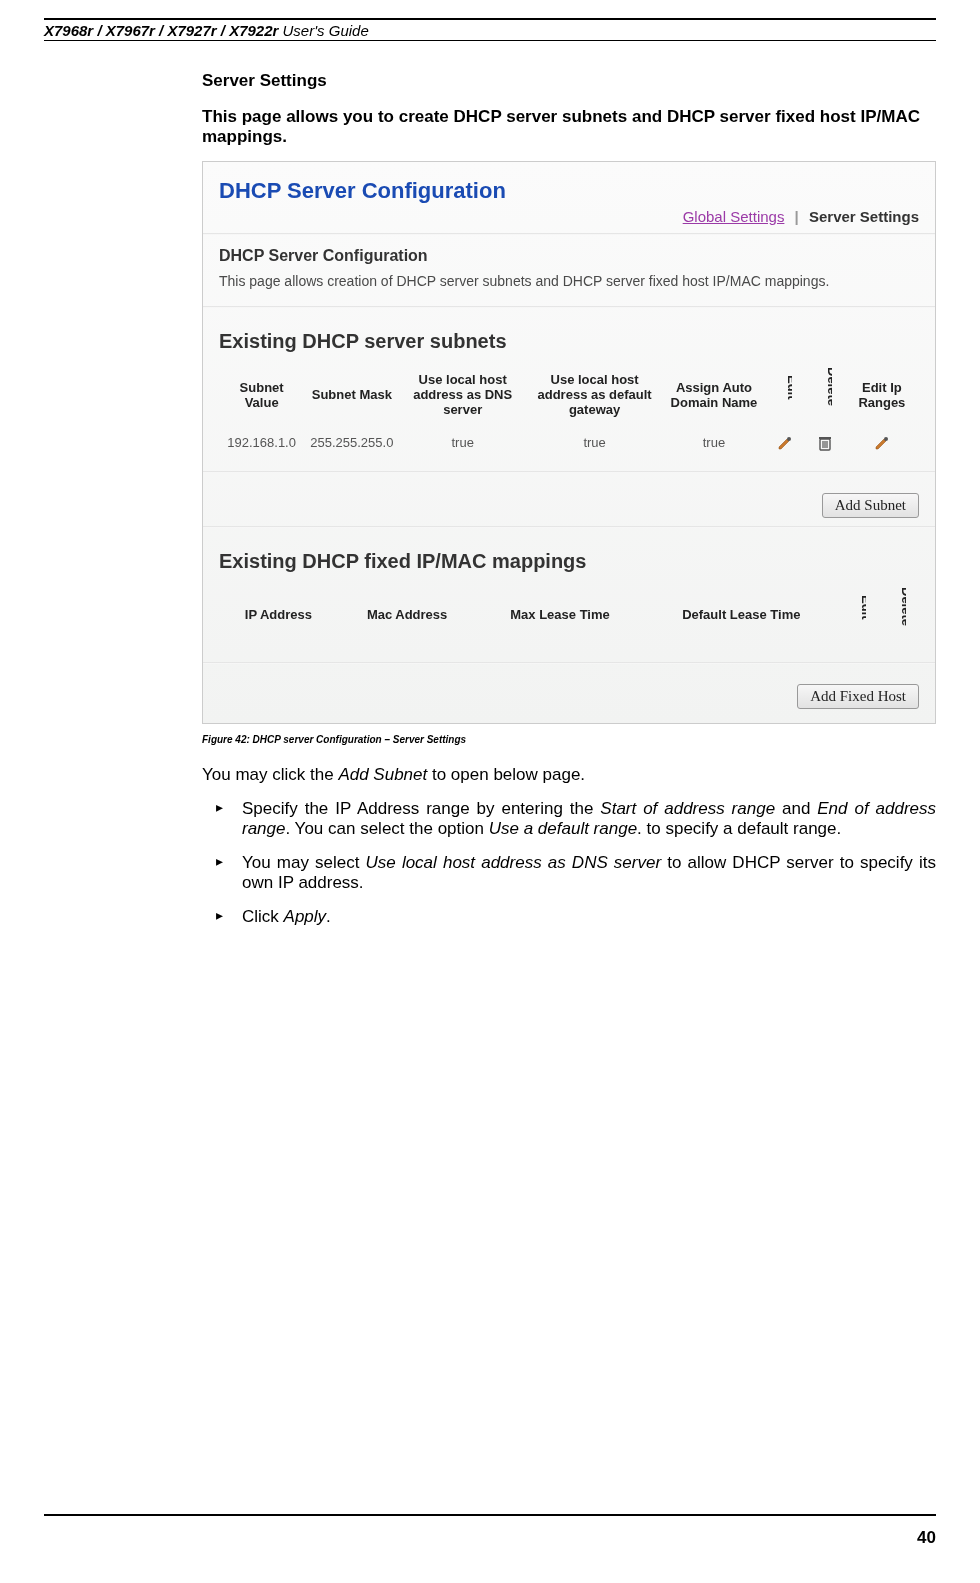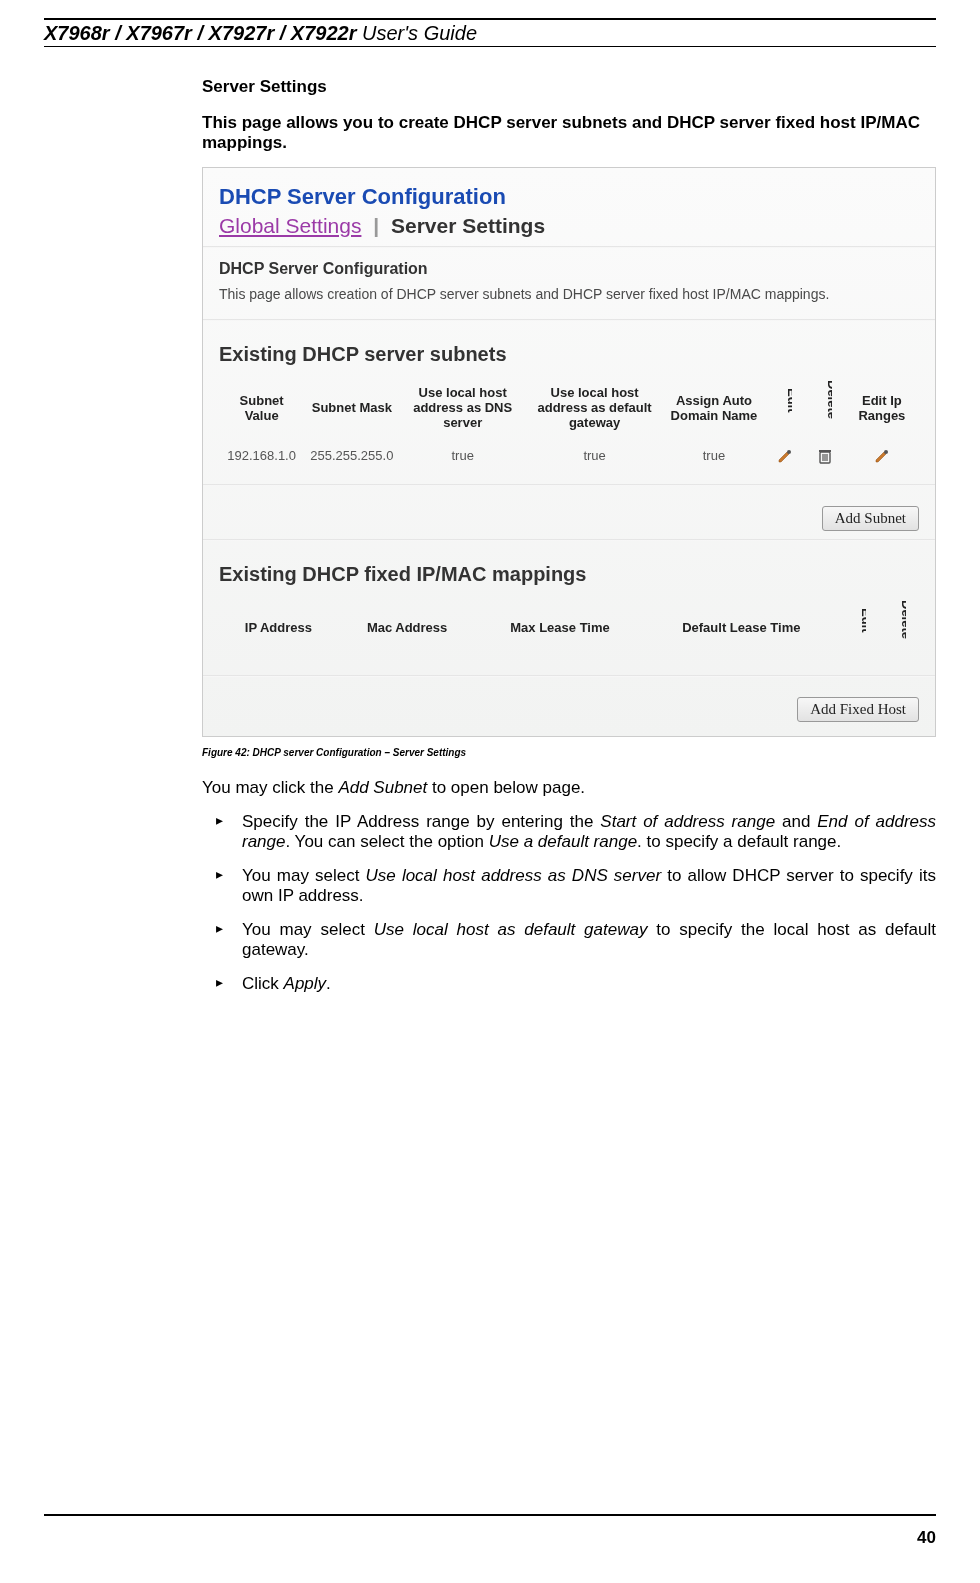--- a/index.html
+++ b/index.html
@@ -14,21 +14,21 @@
     padding: 18px 44px 30px 44px;
     position: relative;
     min-height: 1520px;
   }
   .hr-top {
     border-top: 2px solid #000;
     margin: 0;
   }
   .hdr {
     font-style: italic;
-    font-size: 20px;
+    font-size: 15px;
     padding: 2px 0 1px 0;
   }
   .hdr b { font-style: italic; }
   .hr-mid {
     border-top: 1px solid #000;
     margin: 0;
   }
   .content {
     margin-left: 158px;
     margin-right: 0;
@@ -53,21 +53,21 @@
     font-size: 14px;
     color: #333;
   }
   .ss-pad { padding: 0 16px; }
   .ss-title {
     color: #1a4bb3;
     font-weight: bold;
     font-size: 22px;
     padding: 6px 16px 4px 16px;
   }
-  .ss-tabs { padding: 0 16px 4px 16px; font-size: 21px; font-weight: bold;}
+  .ss-tabs { padding: 0 16px 4px 16px; font-size: 15px; font-weight: bold; text-align: right;}
   .ss-tabs .link { color: #9b3aa7; font-weight: normal; text-decoration: underline; cursor:pointer; }
   .ss-sep { margin: 0 6px; color: #999; }
   .ss-divider { height:2px; background:linear-gradient(#ddd,#fff); margin:4px 0 12px 0;}
   .ss-h { font-weight: bold; font-size: 16px; padding: 0 16px 6px 16px;}
   .ss-desc { color: #4a4a4a; padding: 0 16px 10px 16px; line-height:1.5; }
   .ss-sub { font-weight: bold; padding: 10px 16px 8px 16px; font-size:20px;}
   table.ss-table {
     width: 100%;
     border-collapse: collapse;
     font-size: 13px;
@@ -252,23 +252,20 @@
     </p>
 
     <ul class="list">
       <li>
         <span>Specify the IP Address range by entering the </span><em class="it">Start of address range</em><span> and </span><em class="it">End of address range</em><span>. You can select the option </span><em class="it">Use a default range</em><span>. to specify a default range.</span>
       </li>
       <li>
         <span>You may select </span><em class="it">Use local host address as DNS server</em><span> to allow DHCP server to specify its own IP address.</span>
       </li>
       <li>
-        <span>You may select </span><em class="it">Use local host as default gateway</em><span> to specify the local host as default gateway.</span>
-      </li>
-      <li>
         <span>Click </span><em class="it">Apply</em><span>.</span>
       </li>
     </ul>
   </div>
 
   <div class="hr-bottom"></div>
   <div class="pg-num">40</div>
 </div>
 
 </body></html>

